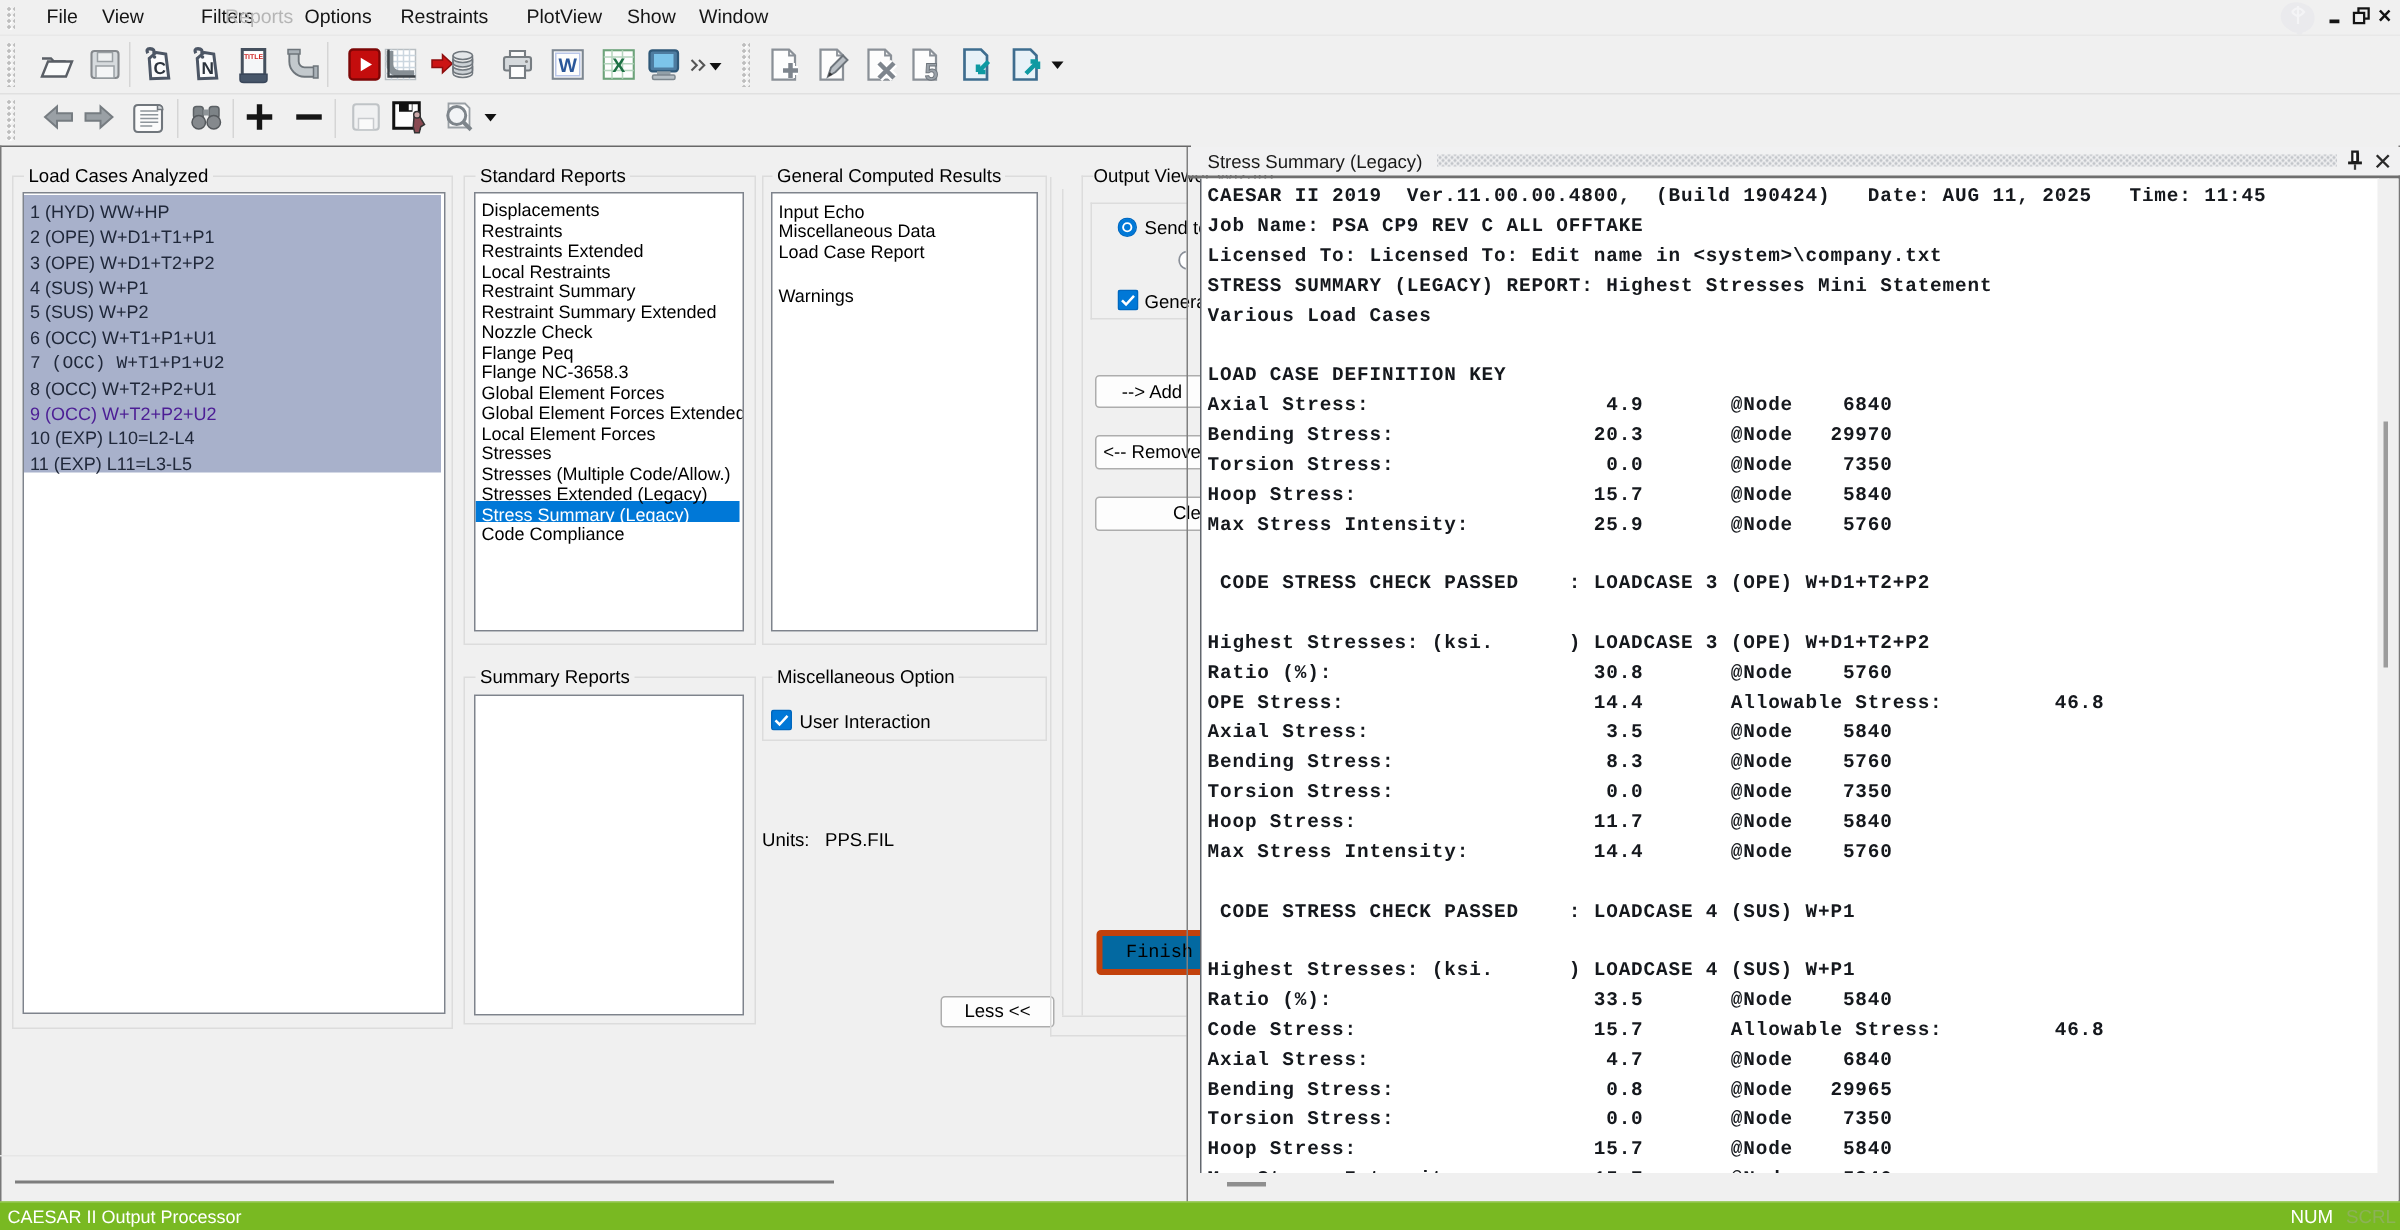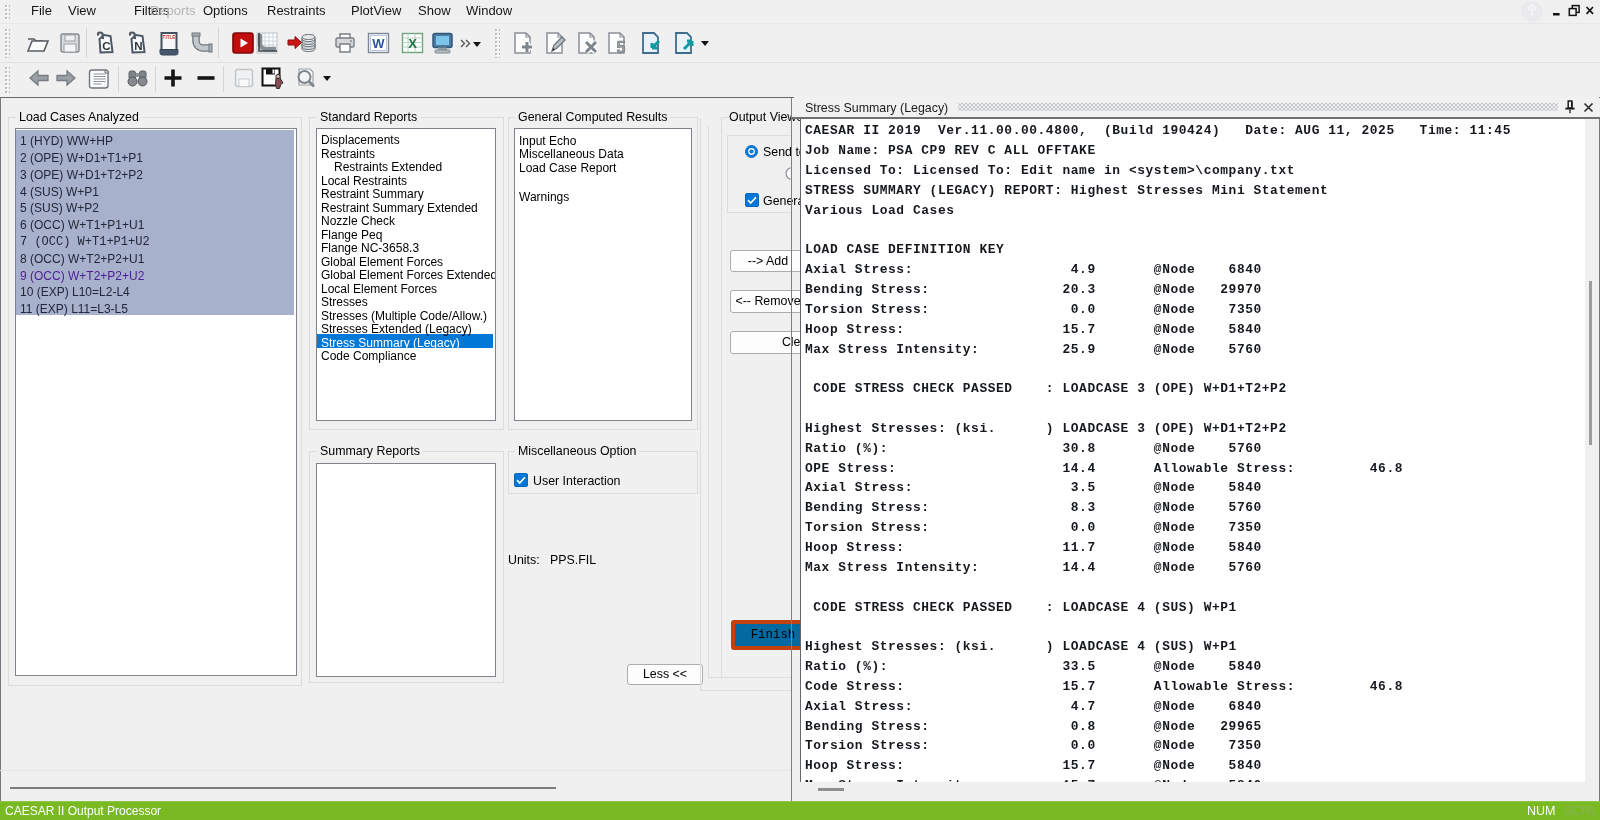--- a/index.html
+++ b/index.html
@@ -229,21 +229,21 @@
 <div class="litem" style="top:173.2px;color:#20283a;">11 (EXP) L11=L3-L5</div>
 
 </div>
 
 <div class="gbox" style="left:309px;top:117px;width:193px;height:311px;"></div>
 <div class="glabel" style="left:317px;top:111px;">Standard Reports</div>
 <div class="lbox" style="left:316px;top:128px;width:178px;height:291px;">
   <div class="abs" style="left:0;top:205.4px;width:176px;height:13.6px;background:#0078d7;"></div>
   <div class="litem" style="top:4.2px;">Displacements</div>
 <div class="litem" style="top:17.7px;">Restraints</div>
-<div class="litem" style="top:31.2px;margin-left:13px;">Restraints Extended</div>
+<div class="litem" style="top:31.2px;">Restraints Extended</div>
 <div class="litem" style="top:44.7px;">Local Restraints</div>
 <div class="litem" style="top:58.2px;">Restraint Summary</div>
 <div class="litem" style="top:71.7px;">Restraint Summary Extended</div>
 <div class="litem" style="top:85.2px;">Nozzle Check</div>
 <div class="litem" style="top:98.7px;">Flange Peq</div>
 <div class="litem" style="top:112.2px;">Flange NC-3658.3</div>
 <div class="litem" style="top:125.7px;">Global Element Forces</div>
 <div class="litem" style="top:139.2px;">Global Element Forces Extended</div>
 <div class="litem" style="top:152.7px;">Local Element Forces</div>
 <div class="litem" style="top:166.2px;">Stresses</div>

